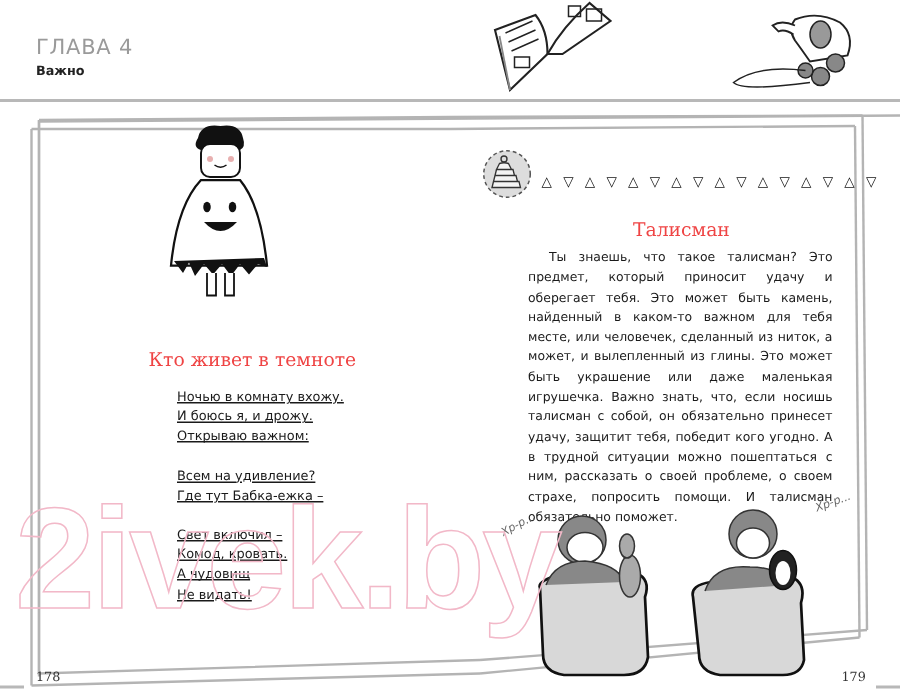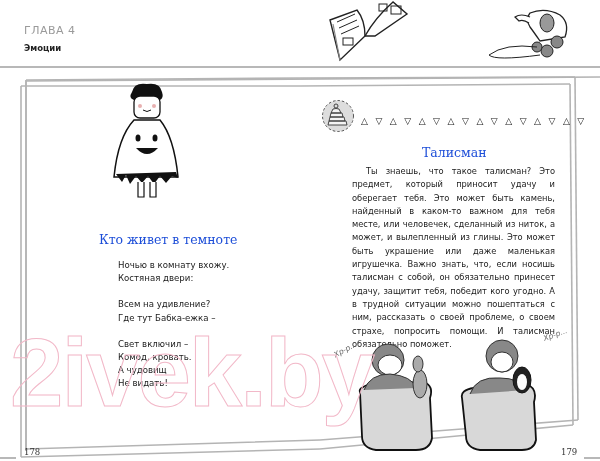--- a/index.html
+++ b/index.html
@@ -1,35 +1,35 @@
 <!DOCTYPE html>
 <html><head>
 <meta charset="utf-8">
 <style>
   html,body{margin:0;padding:0;}
   body{width:600px;height:461px;background:#fff;position:relative;overflow:hidden;font-family:"DejaVu Sans",sans-serif;color:#1a1a1a;}
   .abs{position:absolute;}
-  .chapter{left:24px;top:24px;font-size:11px;color:#9a9a9a;letter-spacing:0.5px;}
+  .chapter{left:24px;top:24px;font-size:14px;color:#9a9a9a;letter-spacing:0.5px;}
   .section{left:24px;top:43px;font-size:8.5px;font-weight:bold;color:#222;}
   .rule{background:#b8b8b8;height:2px;}
   .frame{border:2px solid #b4b4b4;box-sizing:border-box;}
-  .title{font-family:"DejaVu Serif",serif;color:#1d4ed8;font-size:12.5px;}
+  .title{font-family:"DejaVu Serif",serif;color:#ef4444;font-size:12.5px;}
   .poem{font-size:8.6px;line-height:13.2px;color:#1a1a1a;}
-  .poem .stanza{margin-bottom:13px;}
+  .poem .stanza{margin-bottom:13px;text-decoration:underline;}
   .prose{font-size:8.3px;line-height:13.3px;text-align:justify;color:#1a1a1a;}
   .pnum{font-family:"DejaVu Serif",serif;font-size:8.5px;color:#333;}
   .tri{display:inline-block;font-size:9px;margin-right:7.5px;color:#111;}
   .wm{color:transparent;-webkit-text-stroke:1px #f2b8c8;font-family:Liberation Sans, sans-serif;font-weight:bold;}
   .snore{font-family:"DejaVu Sans",sans-serif;font-size:7.5px;color:#666;font-style:italic;}
 </style>
 </head>
 <body>
 
 <div class="abs chapter">ГЛАВА 4</div>
-<div class="abs section">Эмоции</div>
+<div class="abs section">Важно</div>
 
 <div class="abs rule" style="left:0;top:66px;width:600px;"></div>
 
 <svg class="abs" style="left:325px;top:0;" width="90" height="62" viewBox="0 0 90 62">
   <path d="M5 20 L32 10 Q40 20 40 36 L15 60 Z" fill="#fff" stroke="#222" stroke-width="1.4"></path>
   <path d="M40 36 Q50 18 68 2 L82 14 L50 36 Z" fill="#fff" stroke="#222" stroke-width="1.4"></path>
   <path d="M12 22 L30 14 M14 28 L32 20 M16 34 L34 26" stroke="#222" stroke-width="1"></path>
   <rect x="18" y="38" width="10" height="7" fill="none" stroke="#222" stroke-width="1"></rect>
   <rect x="54" y="4" width="8" height="7" fill="none" stroke="#222" stroke-width="1"></rect>
   <rect x="66" y="6" width="10" height="8" fill="none" stroke="#222" stroke-width="1"></rect>
@@ -76,21 +76,22 @@
   <ellipse cx="26" cy="56" rx="2.5" ry="3.5" fill="#111"></ellipse>
   <ellipse cx="43" cy="56" rx="2.5" ry="3.5" fill="#111"></ellipse>
   <path d="M24 66 Q35 78 46 66 Z" fill="#111"></path>
   <path d="M26 100 L26 115 L32 115 L32 100 M38 100 L38 115 L44 115 L44 100" fill="#fff" stroke="#111" stroke-width="1.2"></path>
 </svg>
 
 <div class="abs title" style="left:99px;top:232px;text-align:center;">Кто живет в темноте</div>
 <div class="abs poem" style="left:118px;top:259px;">
   <div class="stanza">
     <div>Ночью в комнату вхожу.</div>
-    <div>Костяная двери:</div>
+    <div>И боюсь я, и дрожу.</div>
+    <div>Открываю важном:</div>
   </div>
   <div class="stanza">
     <div>Всем на удивление?</div>
     <div>Где тут Бабка-ежка –</div>
   </div>
   <div class="stanza">
     <div>Свет включил –</div>
     <div>Комод, кровать.</div>
     <div>А чудовищ</div>
     <div>Не видать!</div>

